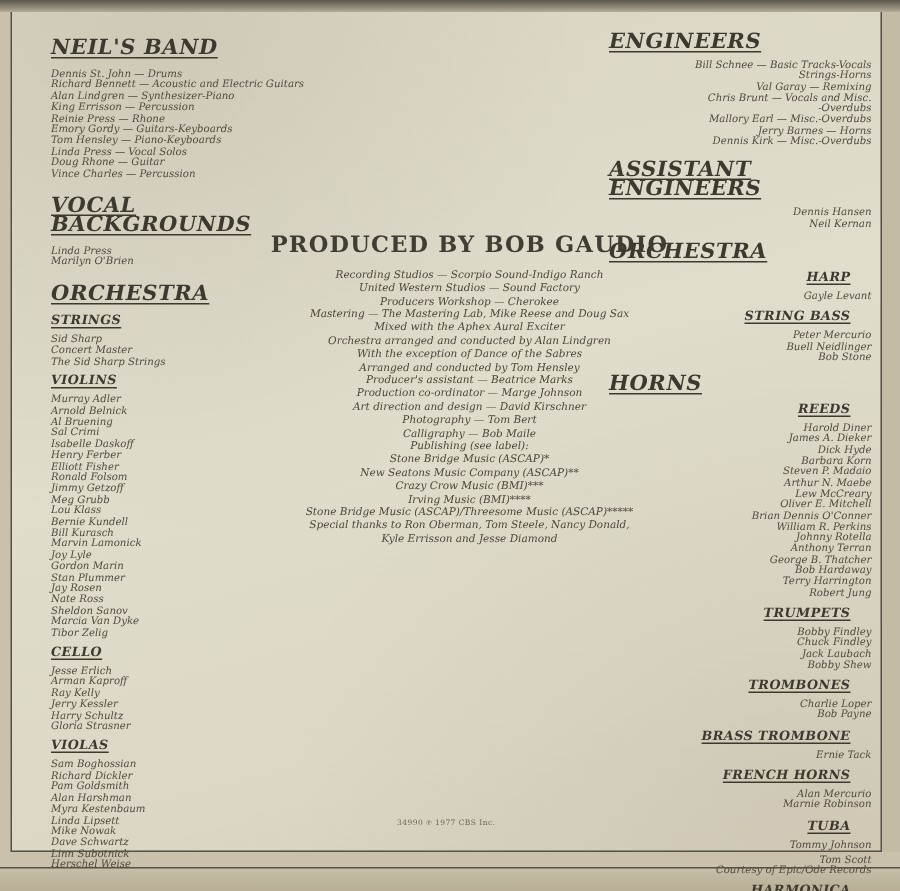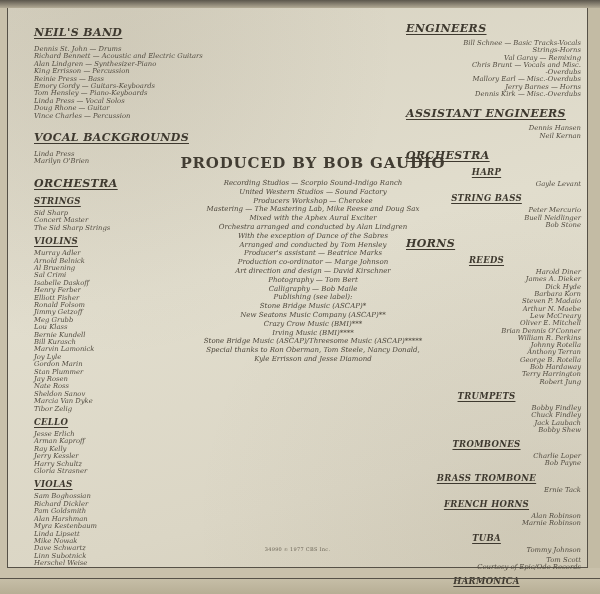--- a/index.html
+++ b/index.html
@@ -37,39 +37,39 @@
     position:absolute;top:5px;right:0;width:12px;height:563px;
     background:#c3bba4;z-index:0;
   }
 
   
   .col-left{position:absolute;left:26px;top:20px;width:190px;text-align:left;}
   .col-center{position:absolute;left:170px;top:150px;width:270px;text-align:center;}
   .col-right{position:absolute;right:6px;top:16px;width:175px;}
 
   .h-main{
-    font-size:11px;line-height:13px;font-weight:bold;font-style:italic;
+    font-size:14px;line-height:13px;font-weight:bold;font-style:italic;
     letter-spacing:0.4px;color:#3e392f;margin:0 0 7px 0;
     text-decoration:underline;text-underline-offset:2px;
   }
   .h-sub{
     font-size:8.5px;line-height:9px;font-weight:bold;font-style:italic;
     letter-spacing:0.3px;color:#3e392f;margin:5px 0 4px 0;
     text-decoration:underline;text-underline-offset:1.5px;
   }
   .names{
     list-style:none;margin:0;padding:0;
     font-size:6.8px;line-height:7.4px;font-style:italic;color:#514b40;
   }
   .sec{margin-bottom:11px;}
   .subsec{margin-bottom:3px;}
 
   
   .col-right .h-main{text-align:left;margin-bottom:5px;}
-  .col-right .h-sub{text-align:center;padding-right:14px;margin:6px 0 4px 0;}
+  .col-right .h-sub{text-align:right;padding-right:14px;margin:6px 0 4px 0;}
   .col-right .names{text-align:right;line-height:7.3px;}
   .col-right .sec{margin-bottom:9px;}
 
   
   .center-title{
     font-size:15px;line-height:14px;font-weight:bold;letter-spacing:0.8px;
     color:#423d33;margin:0 0 9px 0;font-style:normal;
   }
   .center-lines{
     list-style:none;margin:0;padding:0;
@@ -94,21 +94,21 @@
   <div class="col-left">
 
     <div class="sec">
       <h2 class="h-main">NEIL'S BAND</h2>
       <ul class="names">
 
       <li>Dennis St. John — Drums</li>
           <li>Richard Bennett — Acoustic and Electric Guitars</li>
           <li>Alan Lindgren — Synthesizer-Piano</li>
           <li>King Errisson — Percussion</li>
-          <li>Reinie Press — Bass</li>
+          <li>Reinie Press — Rhone</li>
           <li>Emory Gordy — Guitars-Keyboards</li>
           <li>Tom Hensley — Piano-Keyboards</li>
           <li>Linda Press — Vocal Solos</li>
           <li>Doug Rhone — Guitar</li>
           <li>Vince Charles — Percussion</li>
         </ul>
     </div>
 
     <div class="sec">
       <h2 class="h-main">VOCAL BACKGROUNDS</h2>
@@ -280,21 +280,21 @@
               <li>Dick Hyde</li>
               <li>Barbara Korn</li>
               <li>Steven P. Madaio</li>
               <li>Arthur N. Maebe</li>
               <li>Lew McCreary</li>
               <li>Oliver E. Mitchell</li>
               <li>Brian Dennis O'Conner</li>
               <li>William R. Perkins</li>
               <li>Johnny Rotella</li>
               <li>Anthony Terran</li>
-              <li>George B. Rotella</li>
+              <li>George B. Thatcher</li>
               <li>Bob Hardaway</li>
               <li>Terry Harrington</li>
               <li>Robert Jung</li>
             </ul>
         </div>
 
         <div class="subsec">
           <h3 class="h-sub">TRUMPETS</h3>
           <ul class="names">
 
@@ -319,21 +319,21 @@
           <ul class="names">
 
           <li>Ernie Tack</li>
             </ul>
         </div>
 
         <div class="subsec">
           <h3 class="h-sub">FRENCH HORNS</h3>
           <ul class="names">
 
-          <li>Alan Robinson</li>
+          <li>Alan Mercurio</li>
               <li>Marnie Robinson</li>
             </ul>
         </div>
 
         <div class="subsec">
           <h3 class="h-sub">TUBA</h3>
           <ul class="names">
 
           <li>Tommy Johnson</li>
             </ul>

